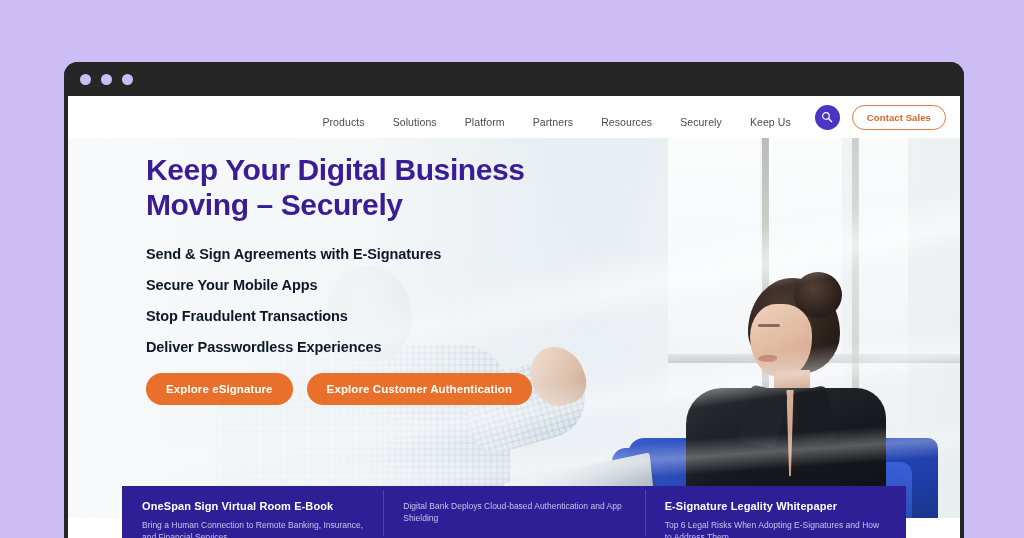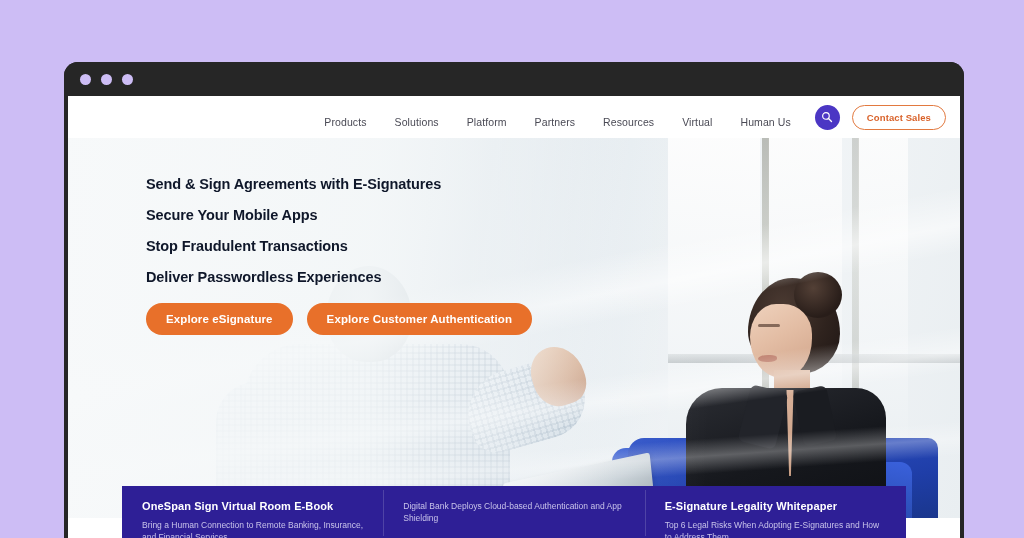--- a/index.html
+++ b/index.html
@@ -438,22 +438,22 @@
 
   <div class="viewport">
 
     <div class="navbar">
       <div class="nav-links">
         <span class="nav-link">Products</span>
         <span class="nav-link">Solutions</span>
         <span class="nav-link">Platform</span>
         <span class="nav-link">Partners</span>
         <span class="nav-link">Resources</span>
-        <span class="nav-link">Virtual</span>
-        <span class="nav-link">Human Us</span>
+        <span class="nav-link">Securely</span>
+        <span class="nav-link">Keep Us</span>
       </div>
 
       <div class="search-btn">
         <svg width="12" height="12" viewBox="0 0 16 16">
           <circle cx="6.6" cy="6.6" r="4.4" fill="none" stroke="#ffffff" stroke-width="1.6"></circle>
           <line x1="10" y1="10" x2="14" y2="14" stroke="#ffffff" stroke-width="1.8" stroke-linecap="round"></line>
         </svg>
       </div>
 
       <button class="contact-btn">Contact Sales</button>
@@ -493,20 +493,24 @@
         <div class="tablet-a"></div>
         <div class="tablet-b"></div>
         <div class="hand-low"></div>
         <div class="bracelet"></div>
 
         <div class="glass"></div>
         <div class="wash"></div>
       </div>
 
       <div class="hero-copy">
+        <h1 class="headline">
+          <span>Keep Your Digital Business</span><br>
+          <span>Moving – Securely</span>
+        </h1>
 
         <div class="bullets">
           <div class="bullet">Send &amp; Sign Agreements with E-Signatures</div>
           <div class="bullet">Secure Your Mobile Apps</div>
           <div class="bullet">Stop Fraudulent Transactions</div>
           <div class="bullet">Deliver Passwordless Experiences</div>
         </div>
 
         <div class="cta-row">
           <button class="cta">Explore eSignature</button>

